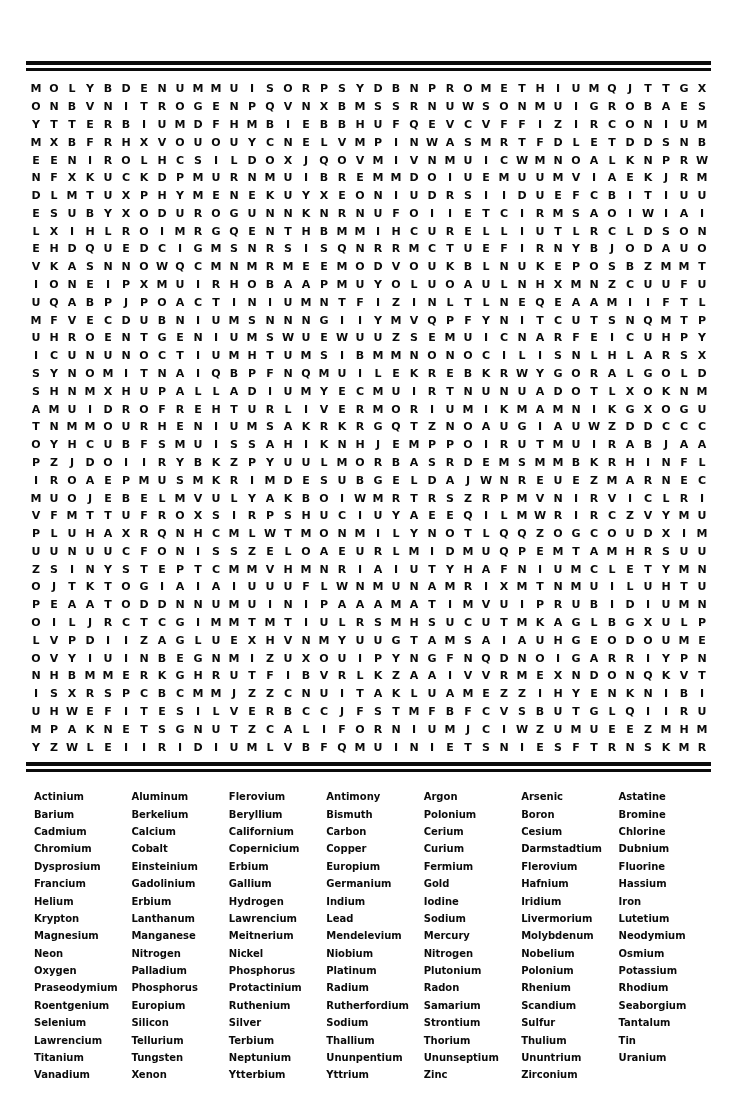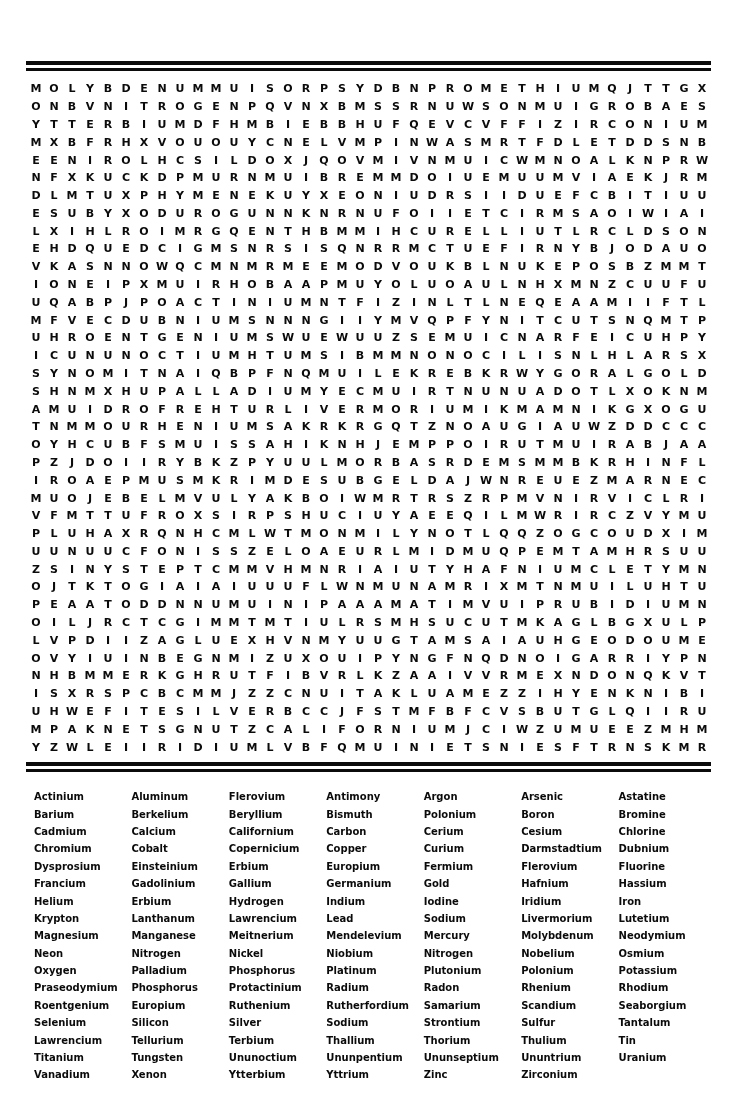--- a/index.html
+++ b/index.html
@@ -1715,21 +1715,21 @@
       <div class="word">Tantalum</div>
       <div class="word">Lawrencium</div>
       <div class="word">Tellurium</div>
       <div class="word">Terbium</div>
       <div class="word">Thallium</div>
       <div class="word">Thorium</div>
       <div class="word">Thulium</div>
       <div class="word">Tin</div>
       <div class="word">Titanium</div>
       <div class="word">Tungsten</div>
-      <div class="word">Ununoctium</div>
+      <div class="word">Neptunium</div>
       <div class="word">Ununpentium</div>
       <div class="word">Ununseptium</div>
       <div class="word">Ununtrium</div>
       <div class="word">Uranium</div>
       <div class="word">Vanadium</div>
       <div class="word">Xenon</div>
       <div class="word">Ytterbium</div>
       <div class="word">Yttrium</div>
       <div class="word">Zinc</div>
       <div class="word">Zirconium</div>

